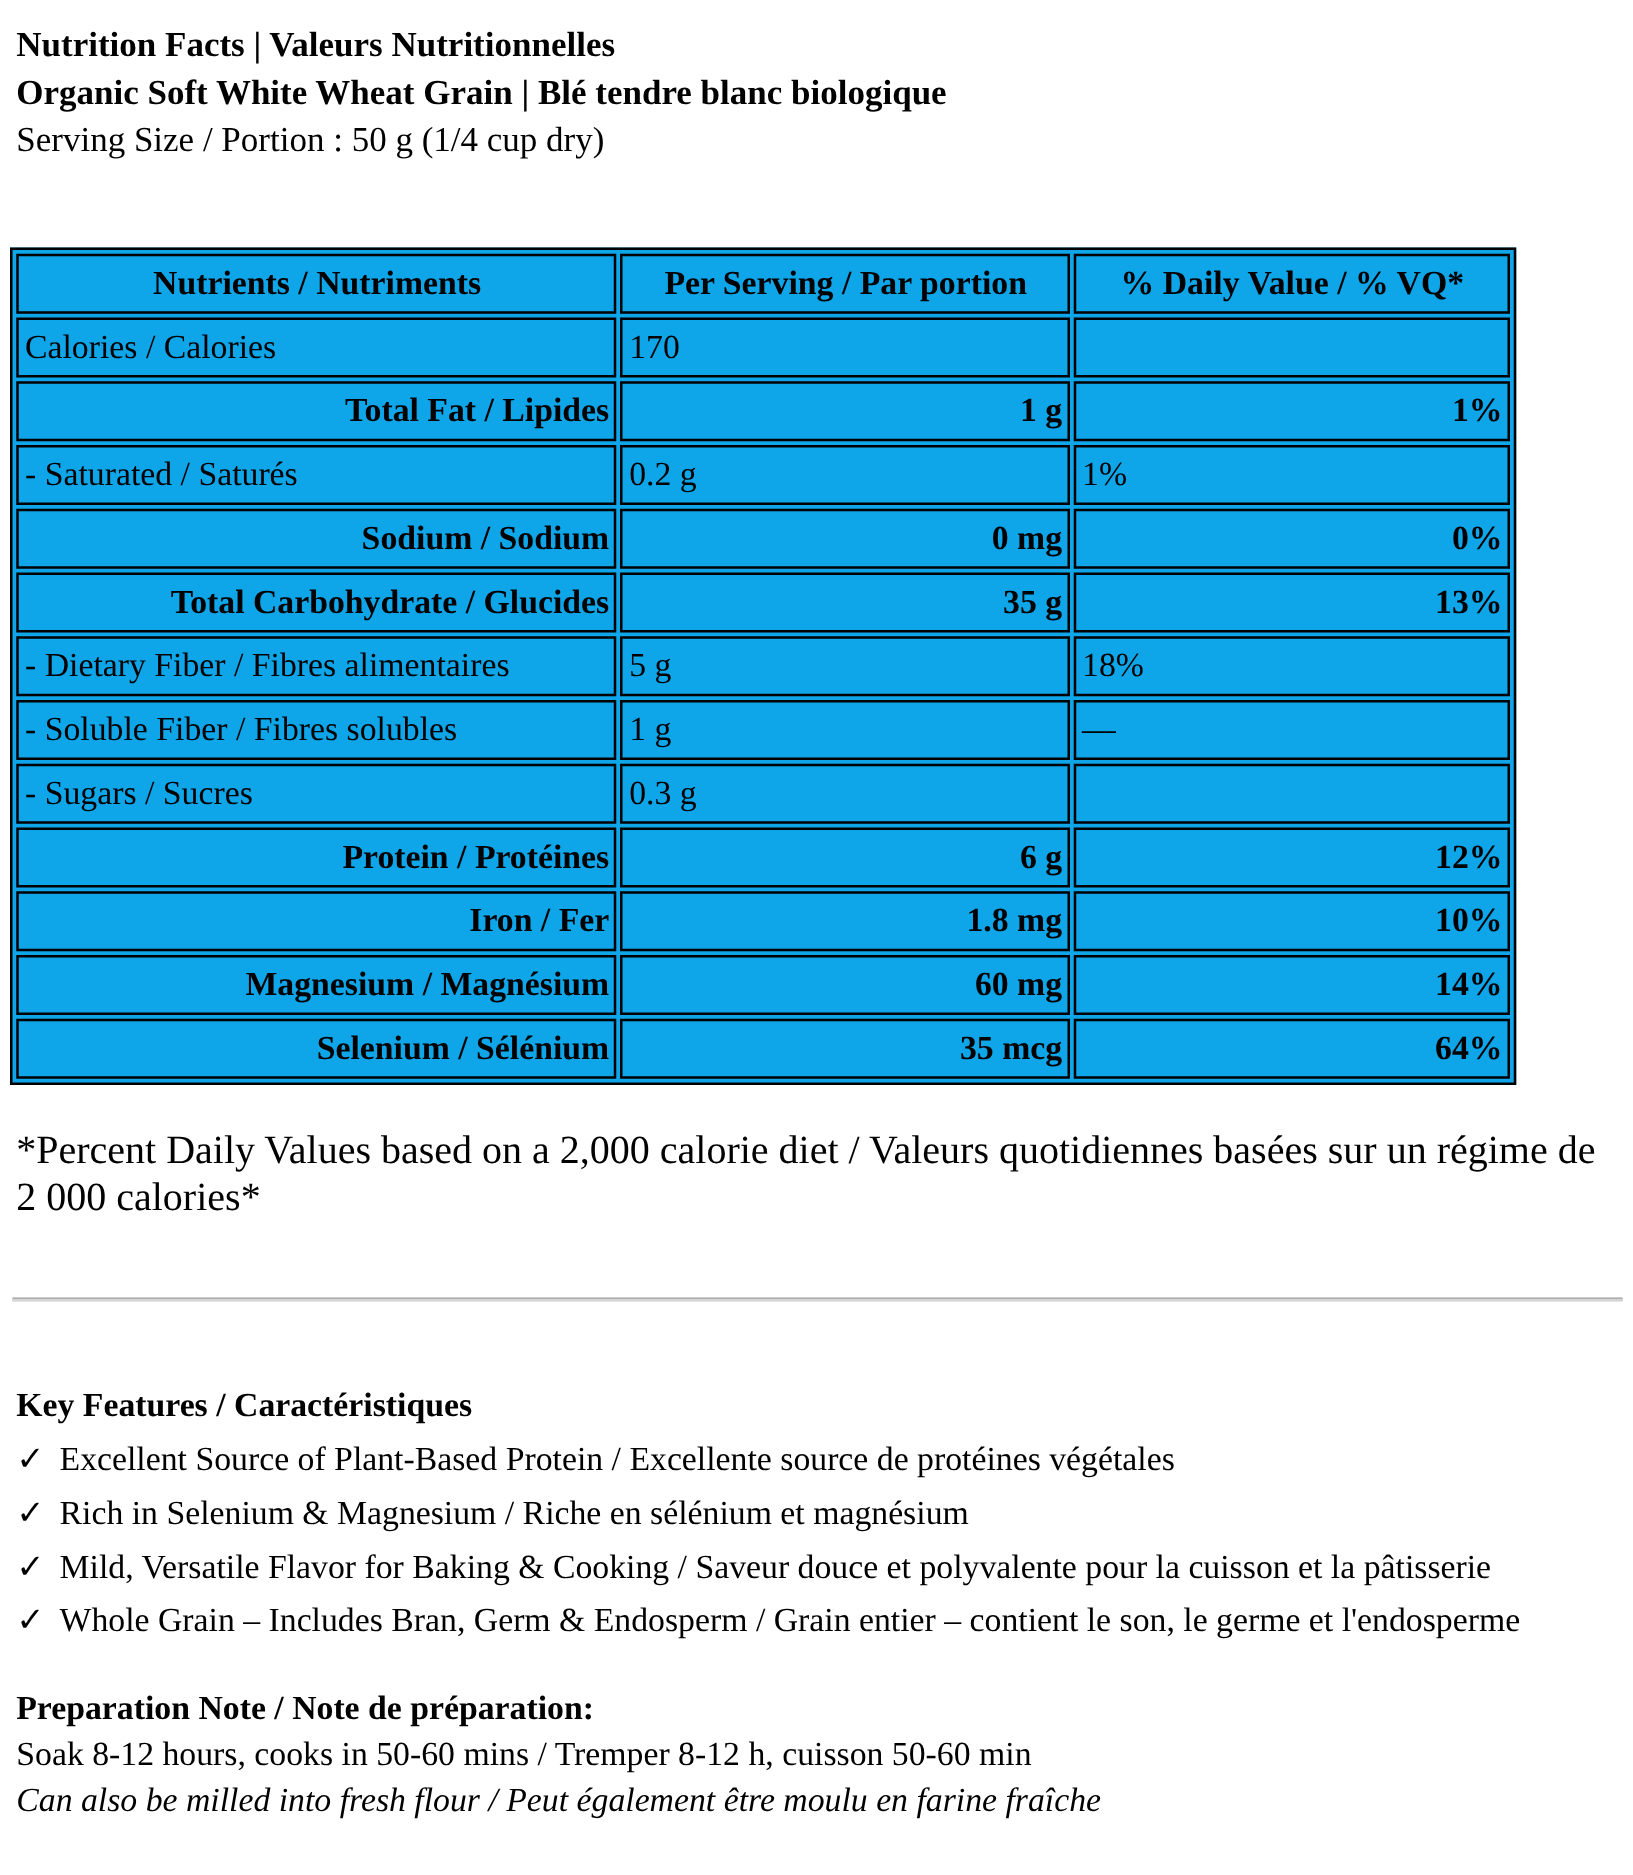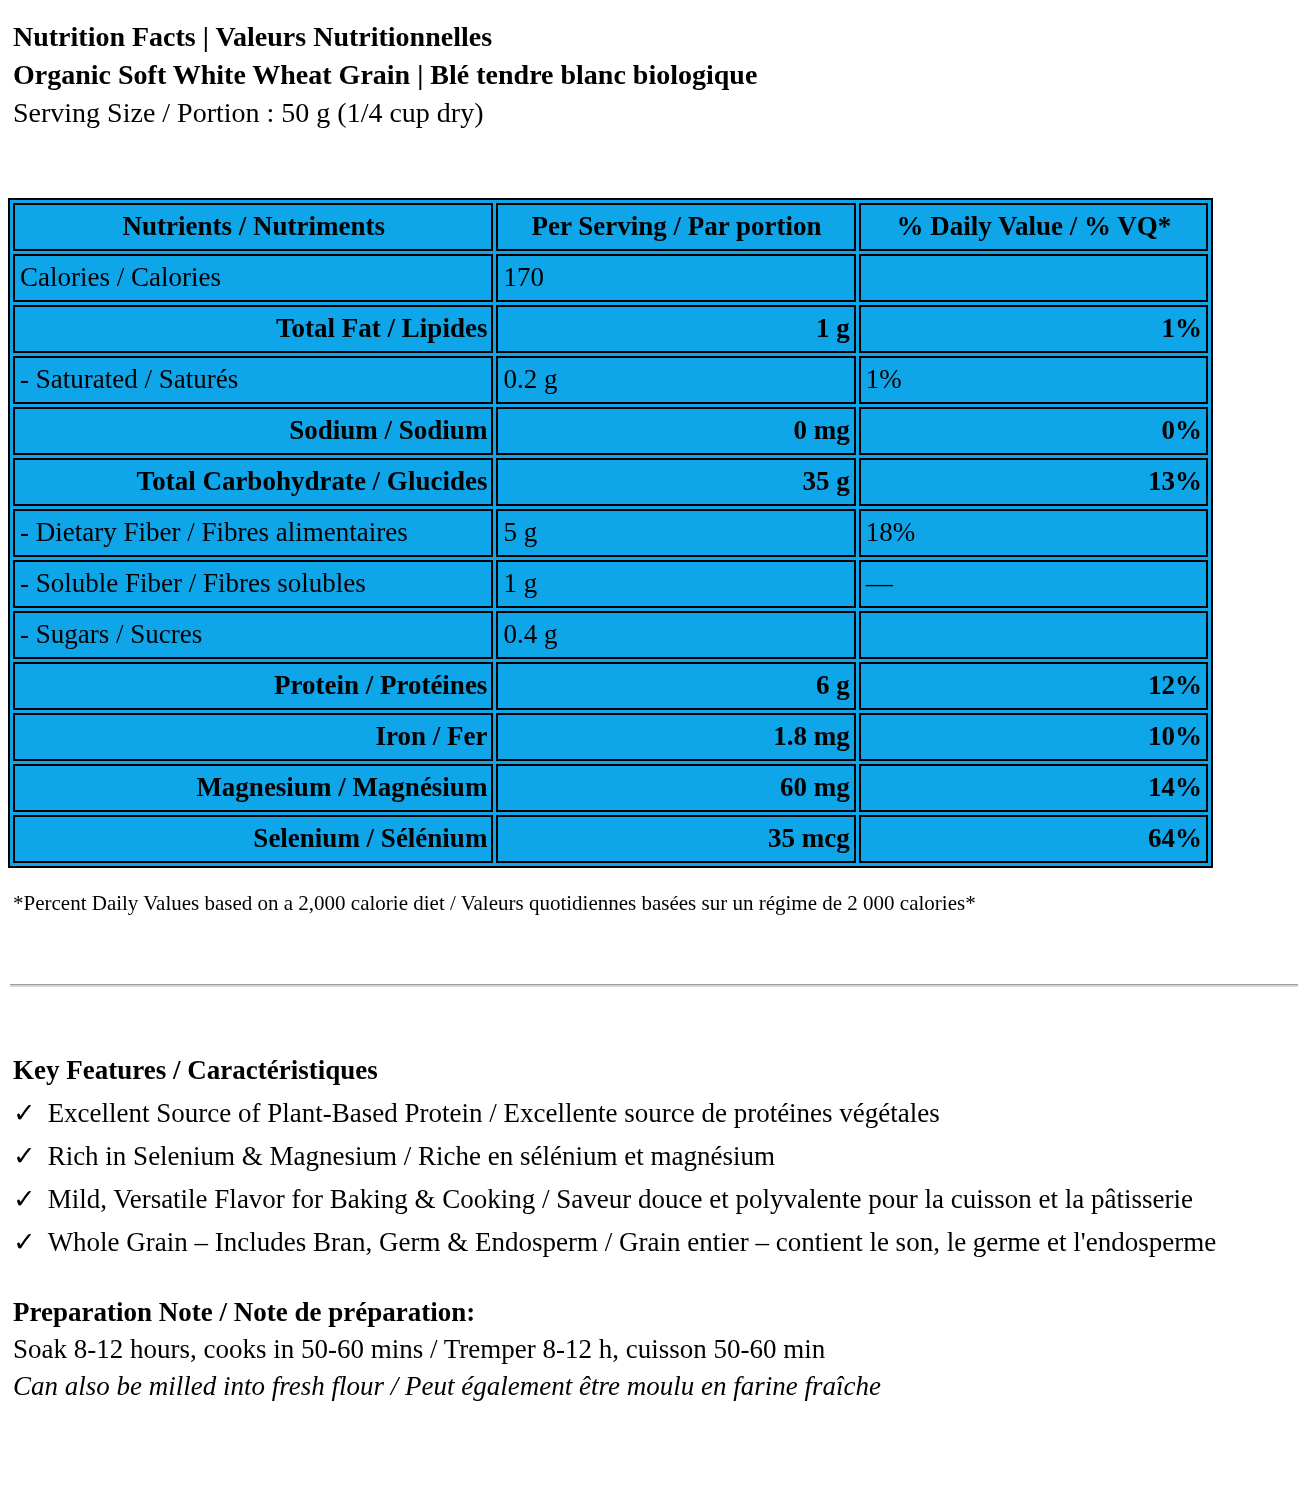--- a/index.html
+++ b/index.html
@@ -41,22 +41,22 @@
     white-space: nowrap;
   }
   table.nutrition th { font-weight: bold; text-align: center; }
   table.nutrition td { text-align: left; }
   tr.bold-row td { font-weight: bold; text-align: right; }
   .col-nutrient   { width: 480px; }
   .col-serving    { width: 359px; }
   .col-dv         { width: 349px; }
 
   .footnote {
-    margin-top: 16px;
-    font-size: 21px;
+    margin-top: 32px;
+    font-size: 32px;
     line-height: 38px;
     max-width: 1285px;
   }
 
   hr.section-divider {
     margin: 62px 8px 0 10px;
     border: none;
     height: 3px;
     background: #9e9e9e;
     border-bottom: 2px solid #d6d6d6;
@@ -132,21 +132,21 @@
       <td>5 g</td>
       <td>18%</td>
     </tr>
     <tr>
       <td>- Soluble Fiber / Fibres solubles</td>
       <td>1 g</td>
       <td>—</td>
     </tr>
     <tr>
       <td>- Sugars / Sucres</td>
-      <td>0.4 g</td>
+      <td>0.3 g</td>
       <td></td>
     </tr>
     <tr class="bold-row">
       <td>Protein / Protéines</td>
       <td>6 g</td>
       <td>12%</td>
     </tr>
     <tr class="bold-row">
       <td>Iron / Fer</td>
       <td>1.8 mg</td>

